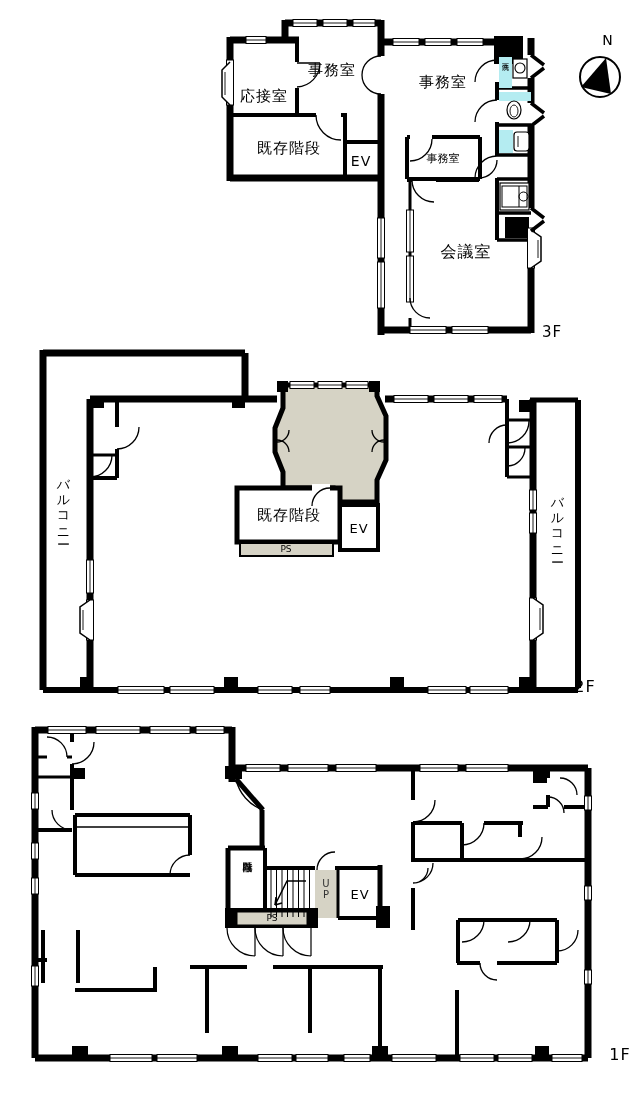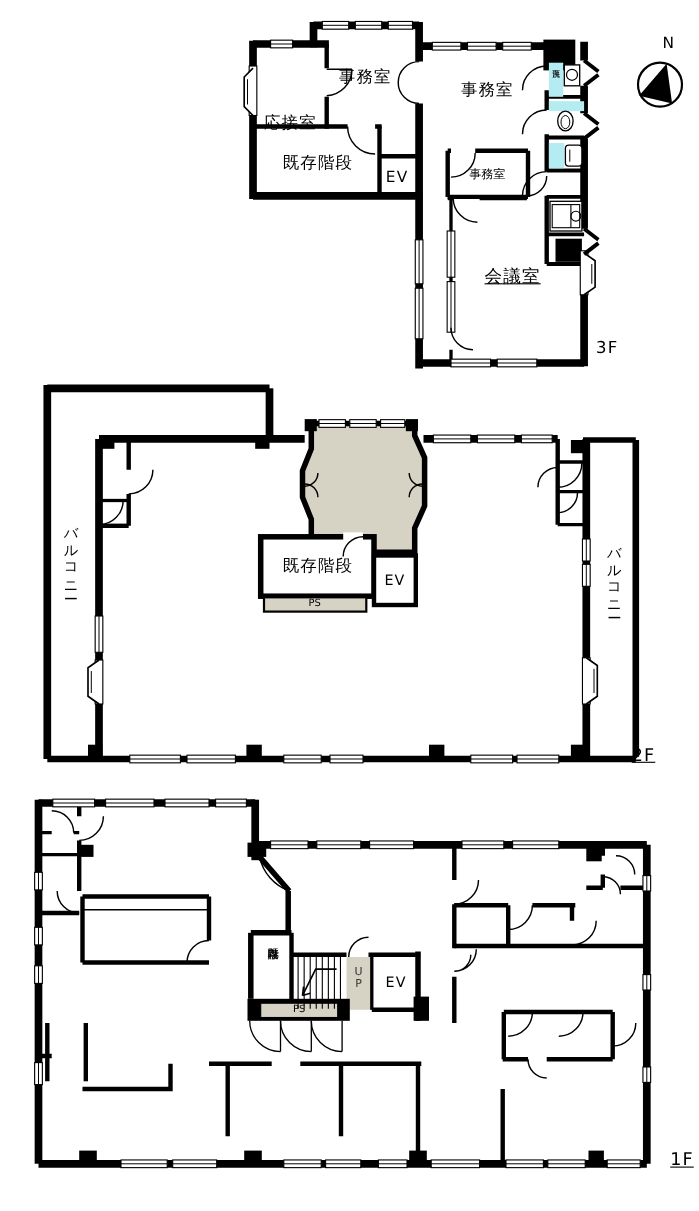--- a/index.html
+++ b/index.html
@@ -2,21 +2,21 @@
 <html><head>
 <meta charset="utf-8">
 <style>
   html,body{margin:0;padding:0;background:#fff;}
   #plan{position:relative;width:635px;height:1101px;background:#fff;overflow:hidden;
         font-family:"DejaVu Sans",sans-serif;color:#000;}
   #lines{position:absolute;left:0;top:0;}
   .lbl{position:absolute;transform:translate(-50%,-50%);white-space:nowrap;
        font-size:15px;letter-spacing:1px;color:#000;}
   .vt{writing-mode:vertical-rl;text-orientation:upright;letter-spacing:2px;}
-  .s13{font-size:13px;} .s14{font-size:14px;} .s16{font-size:16px;text-decoration:underline;}
+  .s13{font-size:13px;} .s14{font-size:14px;} .s16{font-size:16px;}
   .s11{font-size:11px;letter-spacing:0;} .s10{font-size:10px;letter-spacing:0;}
   .s9{font-size:9px;letter-spacing:0;} .s7{font-size:7px;letter-spacing:0;}
   .gray{color:#333;}
 </style>
 </head>
 <body>
 
 <div id="plan">
 
 <svg id="lines" width="635" height="1101" viewBox="0 0 635 1101">
@@ -331,29 +331,29 @@
       <path d="M560,778 A17,17 0 0 1 577,795"></path>
       <path d="M548,797 A16,16 0 0 1 564,813"></path>
       <path d="M462,942 A22,22 0 0 0 484,920"></path>
       <path d="M508,942 A22,22 0 0 0 530,920"></path>
       <path d="M578,930 A21,21 0 0 1 557,951"></path>
       <path d="M480,963 A17,17 0 0 0 497,980"></path>
     </g>
   </g>
 </svg>
 
-<div class="lbl" style="left:264px;top:112px">応接室</div>
+<div class="lbl" style="left:264px;top:96px">応接室</div>
 <div class="lbl" style="left:332px;top:70px">事務室</div>
 <div class="lbl" style="left:443px;top:82px">事務室</div>
 <div class="lbl s11" style="left:443px;top:158px">事務室</div>
 <div class="lbl s16" style="left:466px;top:252px">会議室</div>
 <div class="lbl" style="left:289px;top:148px">既存階段</div>
 <div class="lbl s14" style="left:361px;top:161px">EV</div>
 <div class="lbl vt s7" style="left:505px;top:58px;transform:translate(-50%,0)">洗面</div>
-<div class="lbl" style="left:552px;top:316px">3F</div>
+<div class="lbl" style="left:552px;top:332px">3F</div>
 <div class="lbl s14" style="left:608px;top:40px">N</div>
 
 <div class="lbl vt s13" style="left:63px;top:470px;transform:translate(-50%,0)">バルコニー</div>
 <div class="lbl vt s13" style="left:557px;top:488px;transform:translate(-50%,0)">バルコニー</div>
 <div class="lbl" style="left:289px;top:515px">既存階段</div>
 <div class="lbl s13" style="left:359px;top:528px">EV</div>
 <div class="lbl s9" style="left:286px;top:549px">PS</div>
 <div class="lbl s16" style="left:585px;top:686px">2F</div>
 
 <div class="lbl vt s10" style="left:247px;top:854px;transform:translate(-50%,0)">既存階段</div>

